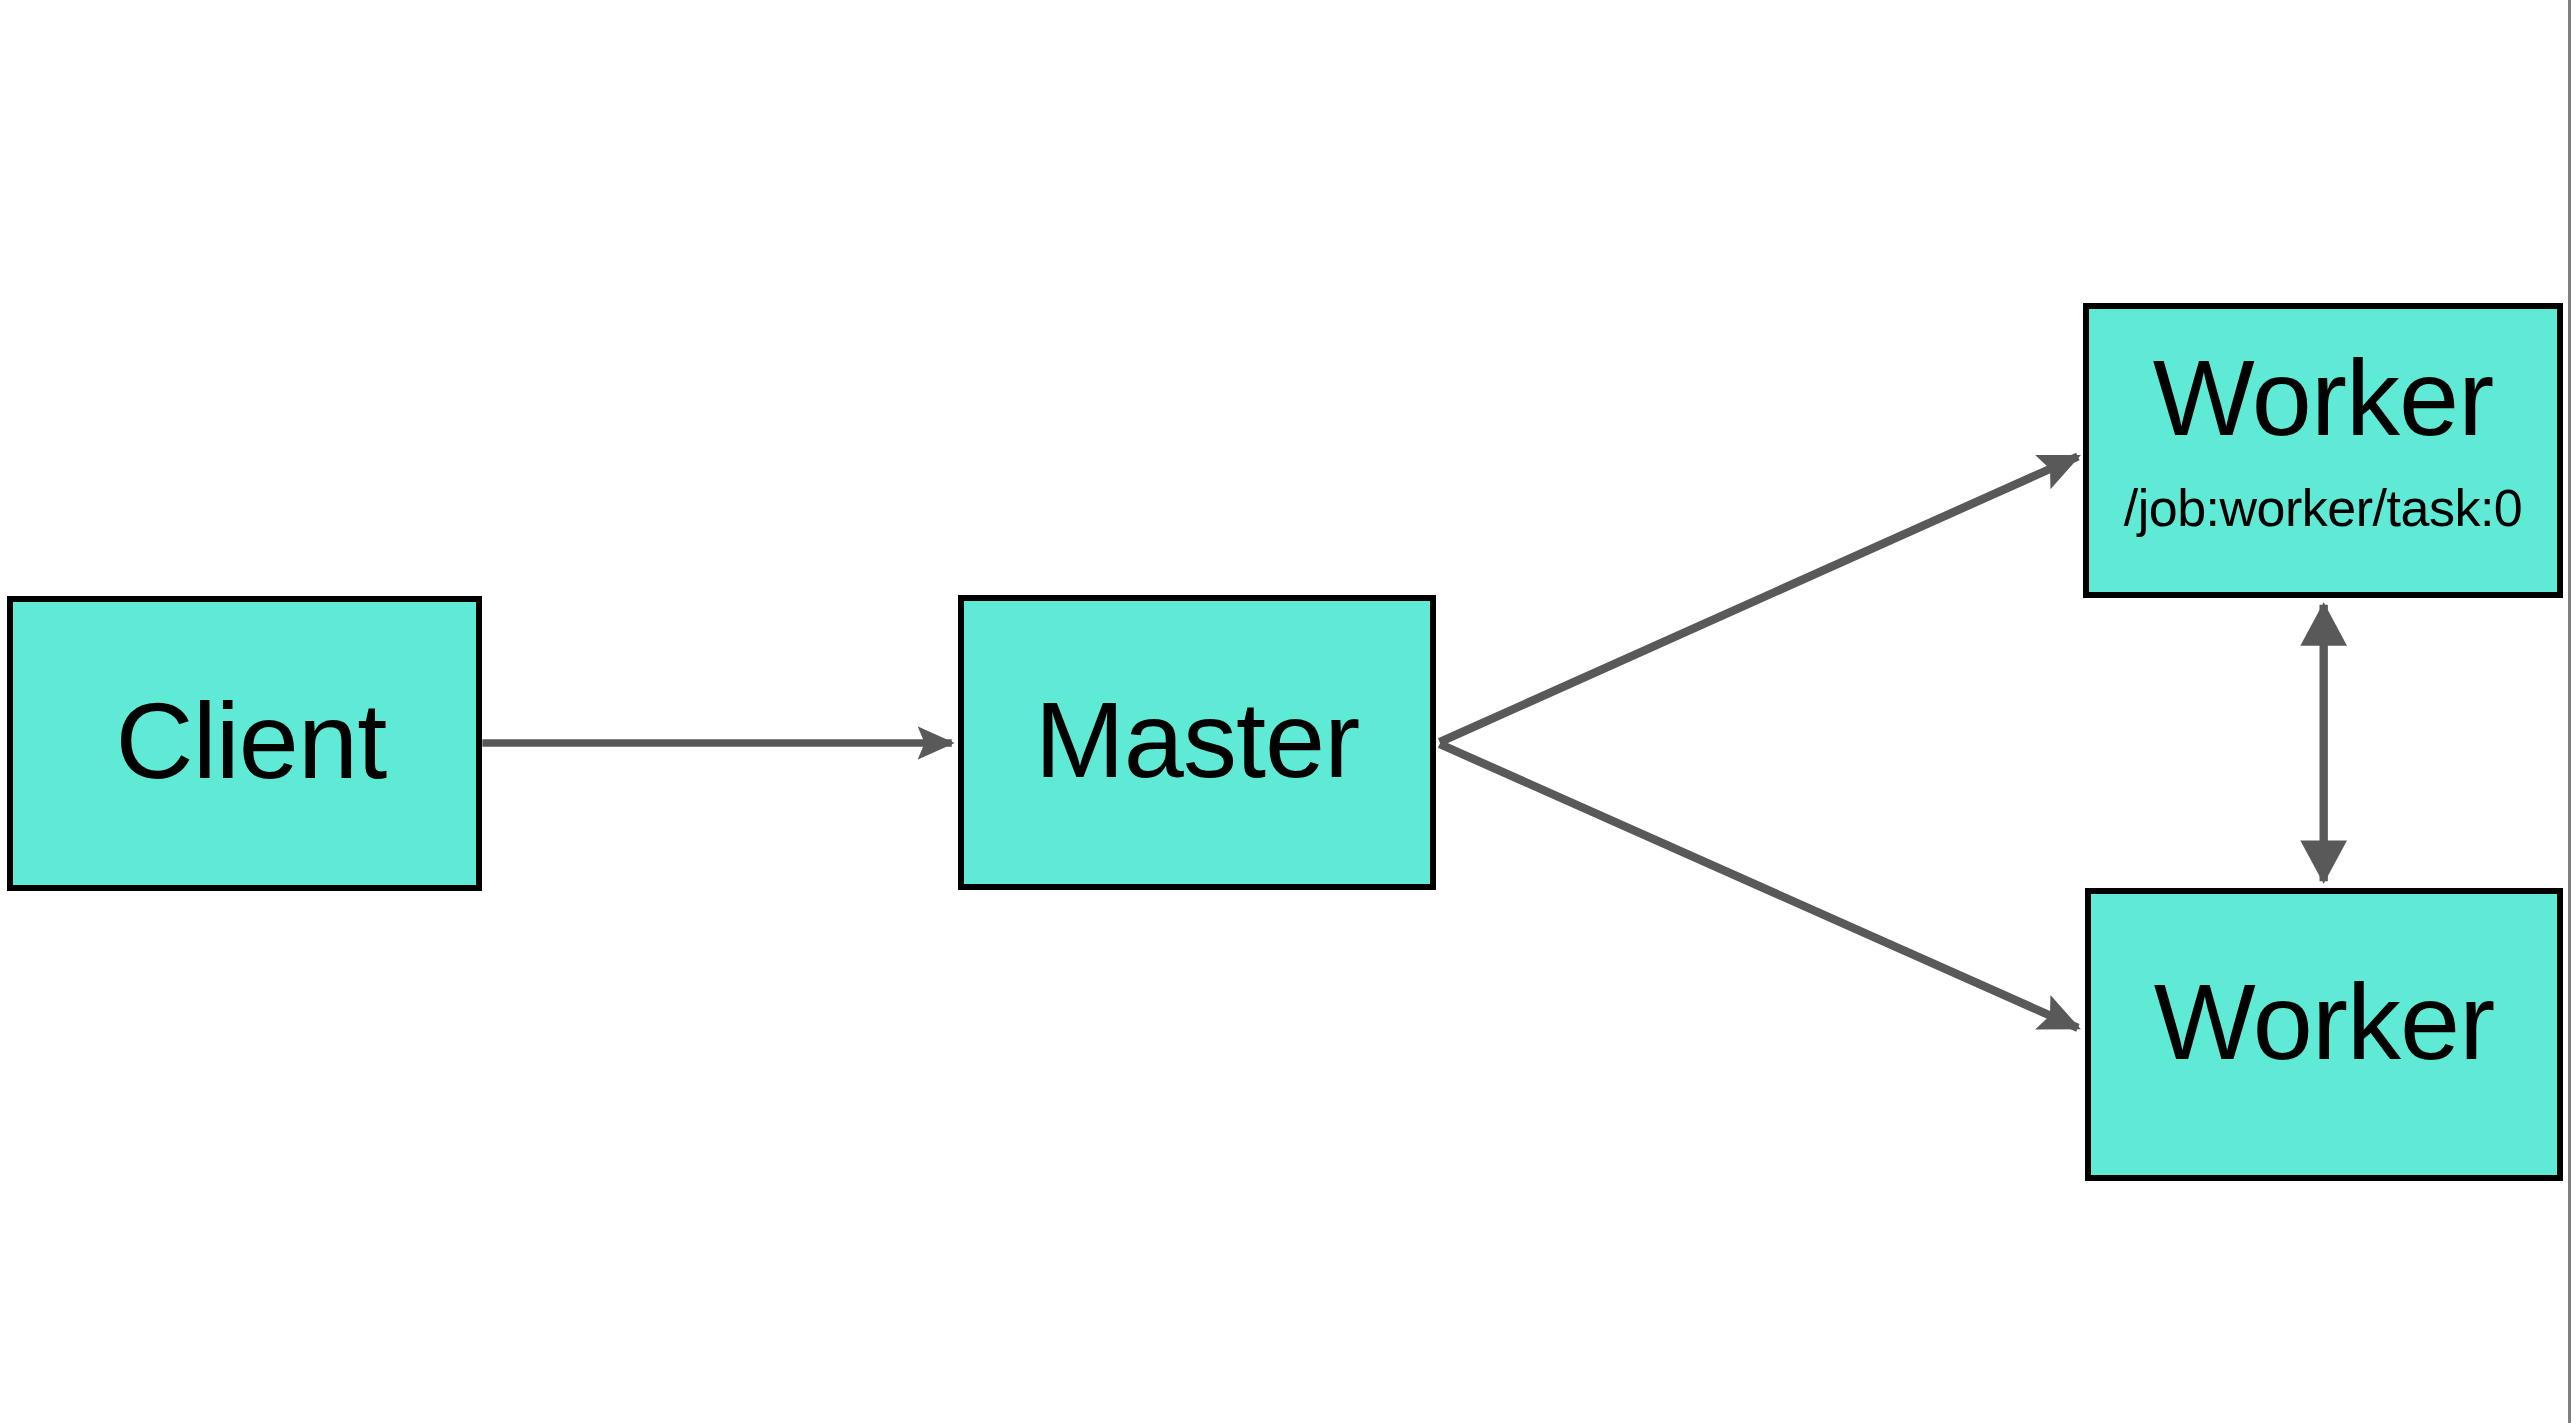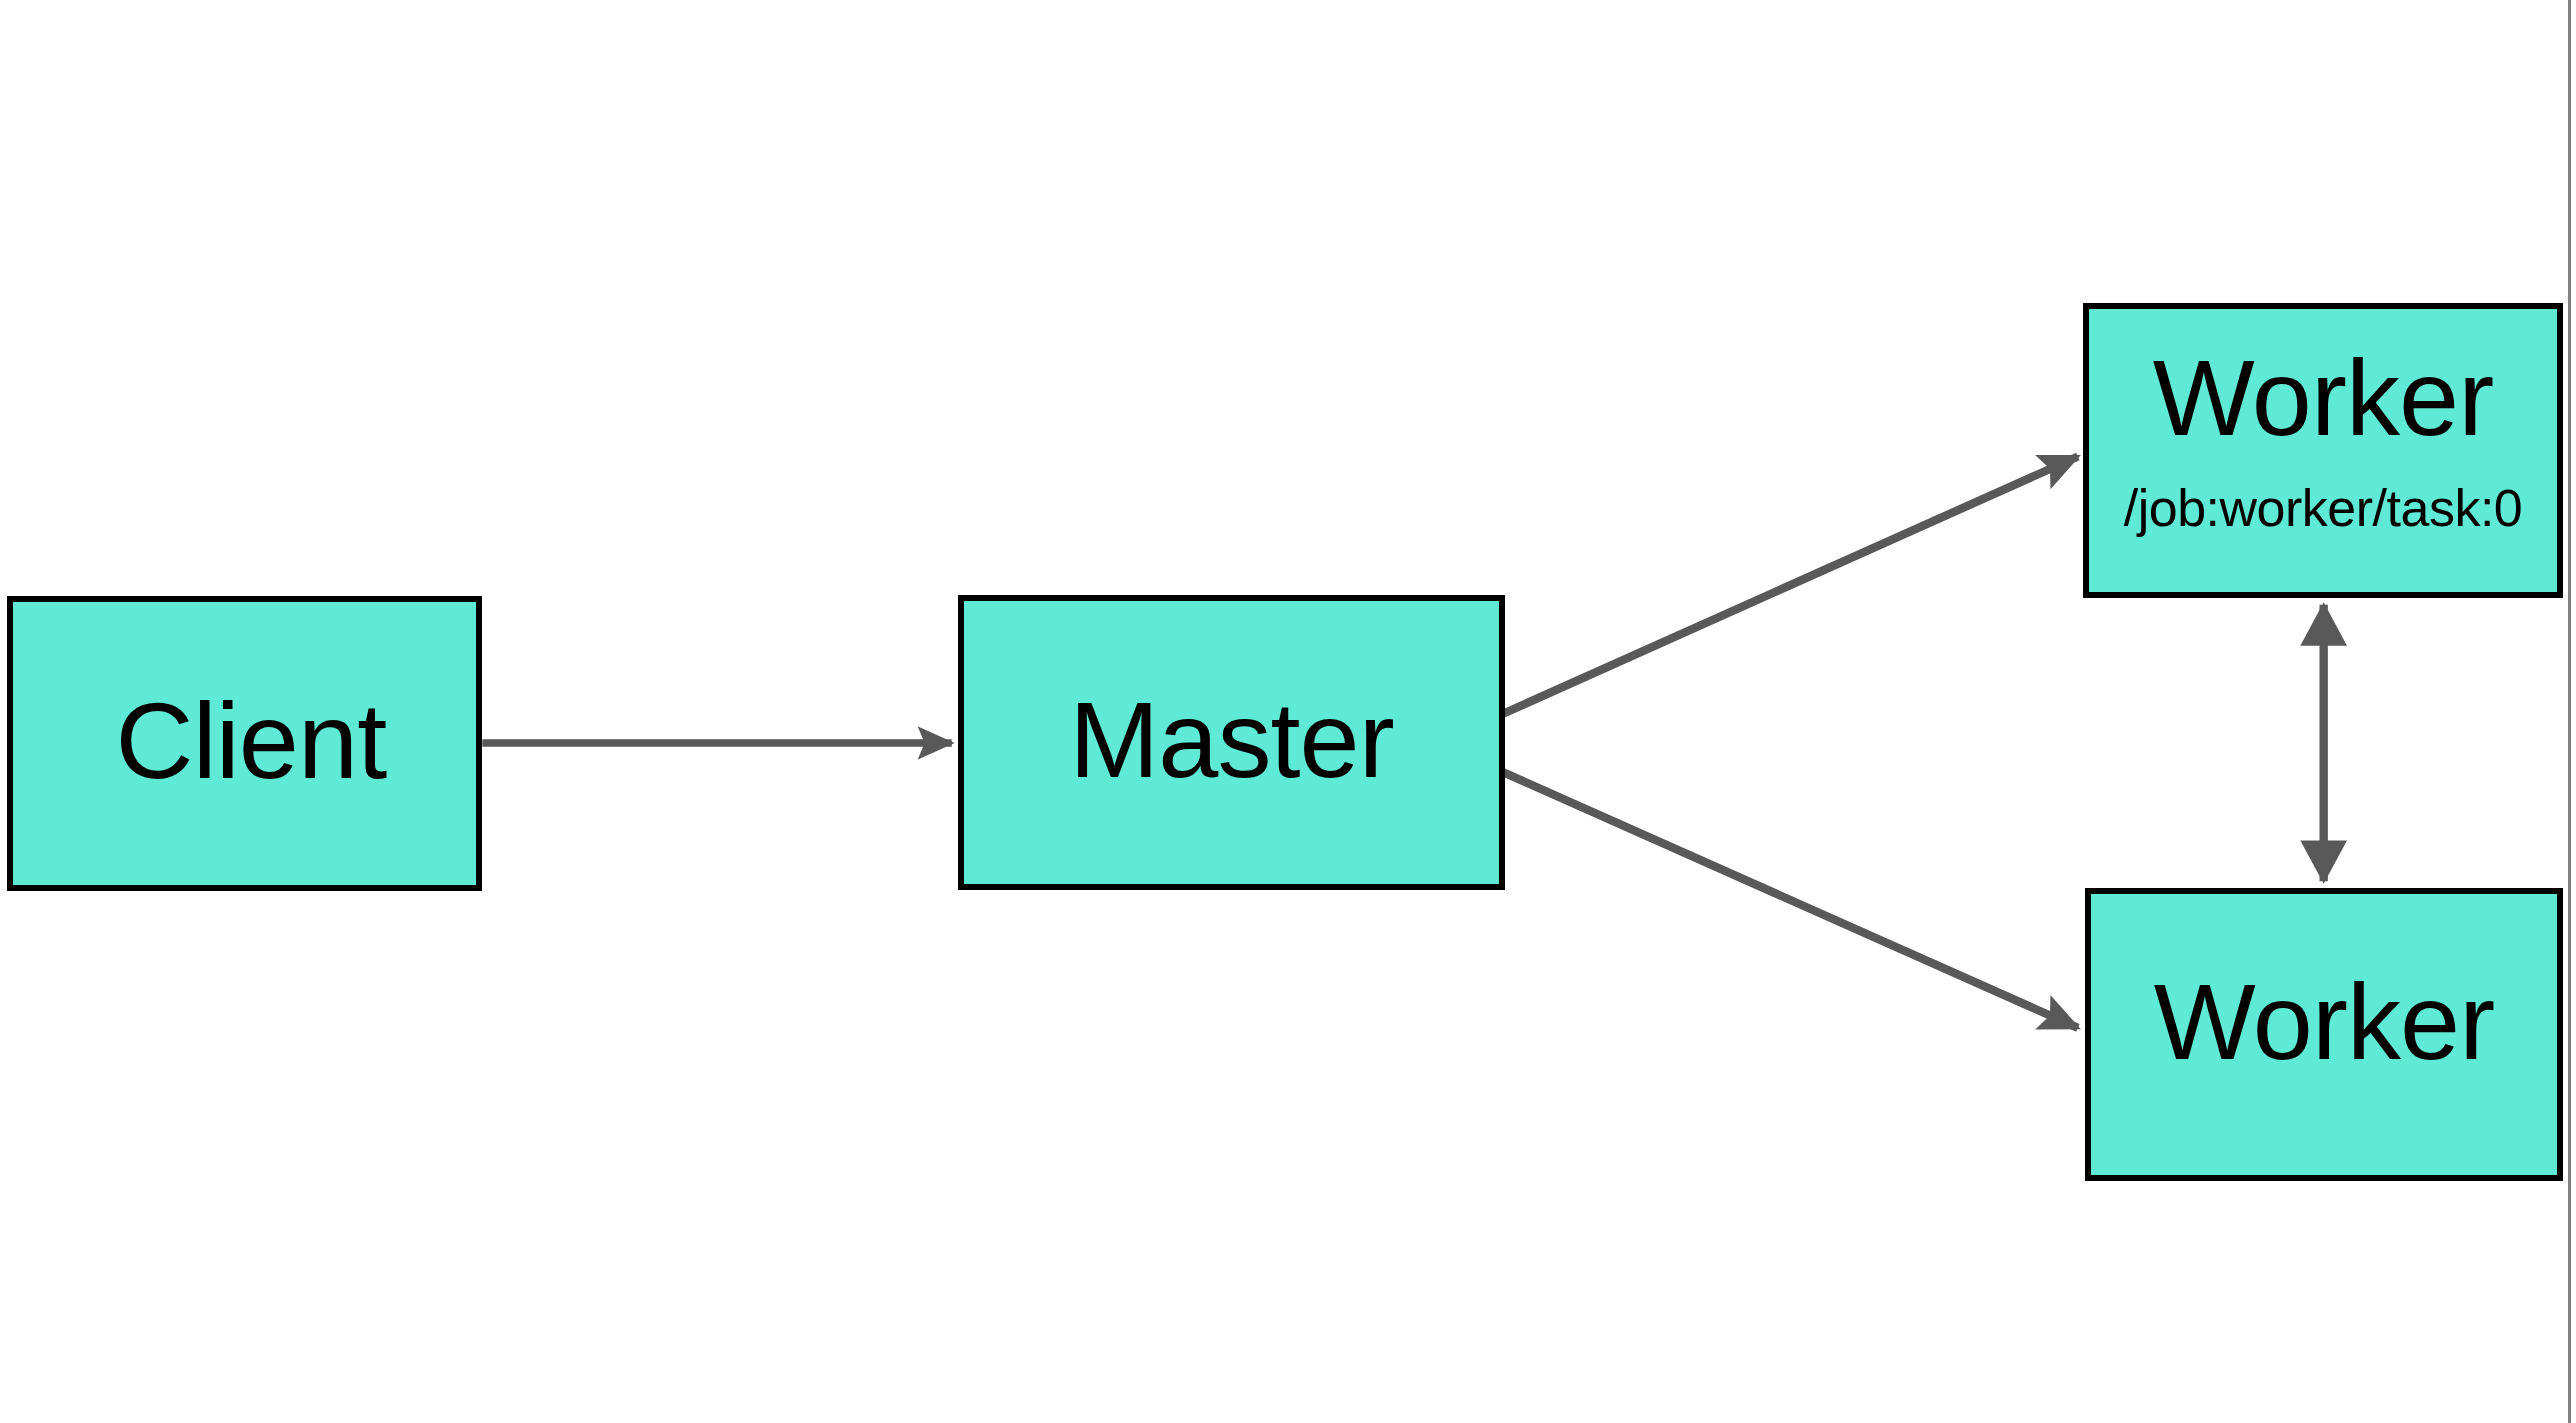--- a/index.html
+++ b/index.html
@@ -49,21 +49,21 @@
   .node-sub {
     font-size: 52px;
     line-height: 1.1;
     color: #000000;
     white-space: nowrap;
     margin-top: 23px;
     letter-spacing: -0.5px;
   }
   
   #node-client  { left: 7.4px;    top: 596px; width: 475px; height: 295px; padding-left: 12px; }
-  #node-master  { left: 958px; top: 595px; width: 547px; height: 295px; }
+  #node-master  { left: 958px; top: 595px; width: 478px; height: 295px; }
   #node-worker-0{ left: 2083px; top: 303px; width: 480px; height: 295px; }
   #node-worker-ps{left: 2085px; top: 888px; width: 478px; height: 293px; }
 
   
   #node-client .node-title,
   #node-master .node-title { margin-top: -3.7px; }
   #node-worker-0 .node-title,
   #node-worker-ps .node-title { margin-top: -24px; }
 
   #edges {

